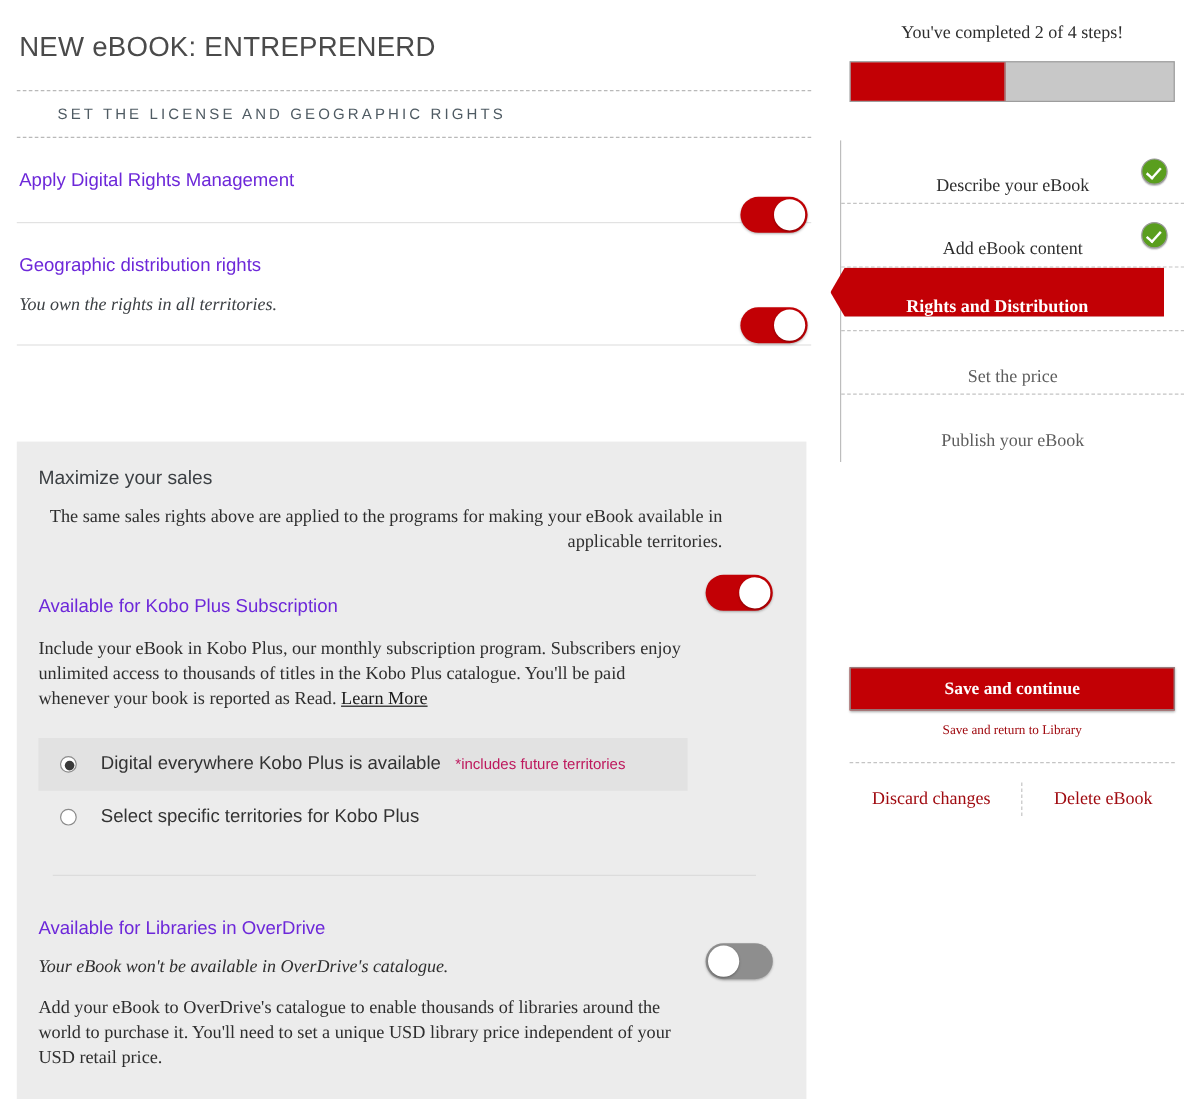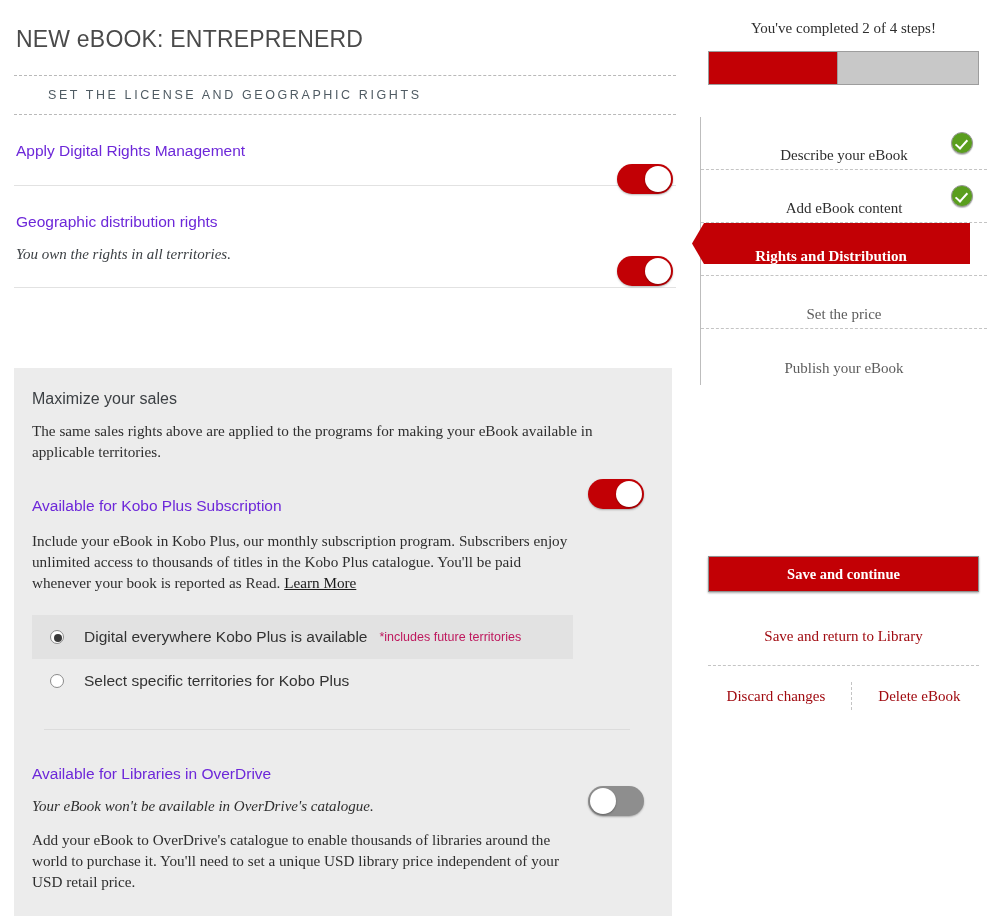--- a/index.html
+++ b/index.html
@@ -91,20 +91,21 @@
   }
   .panel-title {
     font-family: "Liberation Sans", sans-serif;
     font-size: 16px; color: #3c4044;
     margin: 4px 0 0 0;
   }
   .panel-intro {
     font-size: 15.2px; color: #2e2e2e;
     line-height: 21px; margin-top: 12px;
     max-width: 570px;
+    text-align: right;
   }
   .panel-row { position: relative; margin-top: 34px; }
   .panel-row .row-label { font-size: 15.5px; }
   .panel-body {
     font-size: 15.2px; color: #2e2e2e;
     line-height: 21px; margin-top: 14px;
     max-width: 540px;
   }
   .panel-sub {
     font-style: italic; font-size: 15px;
@@ -233,22 +234,22 @@
     border: 1px solid #8f8f8f;
     box-shadow: 0 1px 2px rgba(0,0,0,.35);
     color: #fff; font-weight: bold;
     font-size: 14.5px; text-align: center;
     cursor: pointer;
   }
   .link-center {
     display: block;
     text-align: center;
     color: #a00a10;
-    font-size: 15px;
-    margin-top: 36px;
+    font-size: 11px;
+    margin-top: 11px;
     text-decoration: none;
   }
   .side-divider {
     border-top: 1px dashed #c4c4c4;
     margin: 20px 8px 0 8px;
   }
   .side-actions {
     display: flex; align-items: center; justify-content: center;
     margin-top: 16px;
   }

